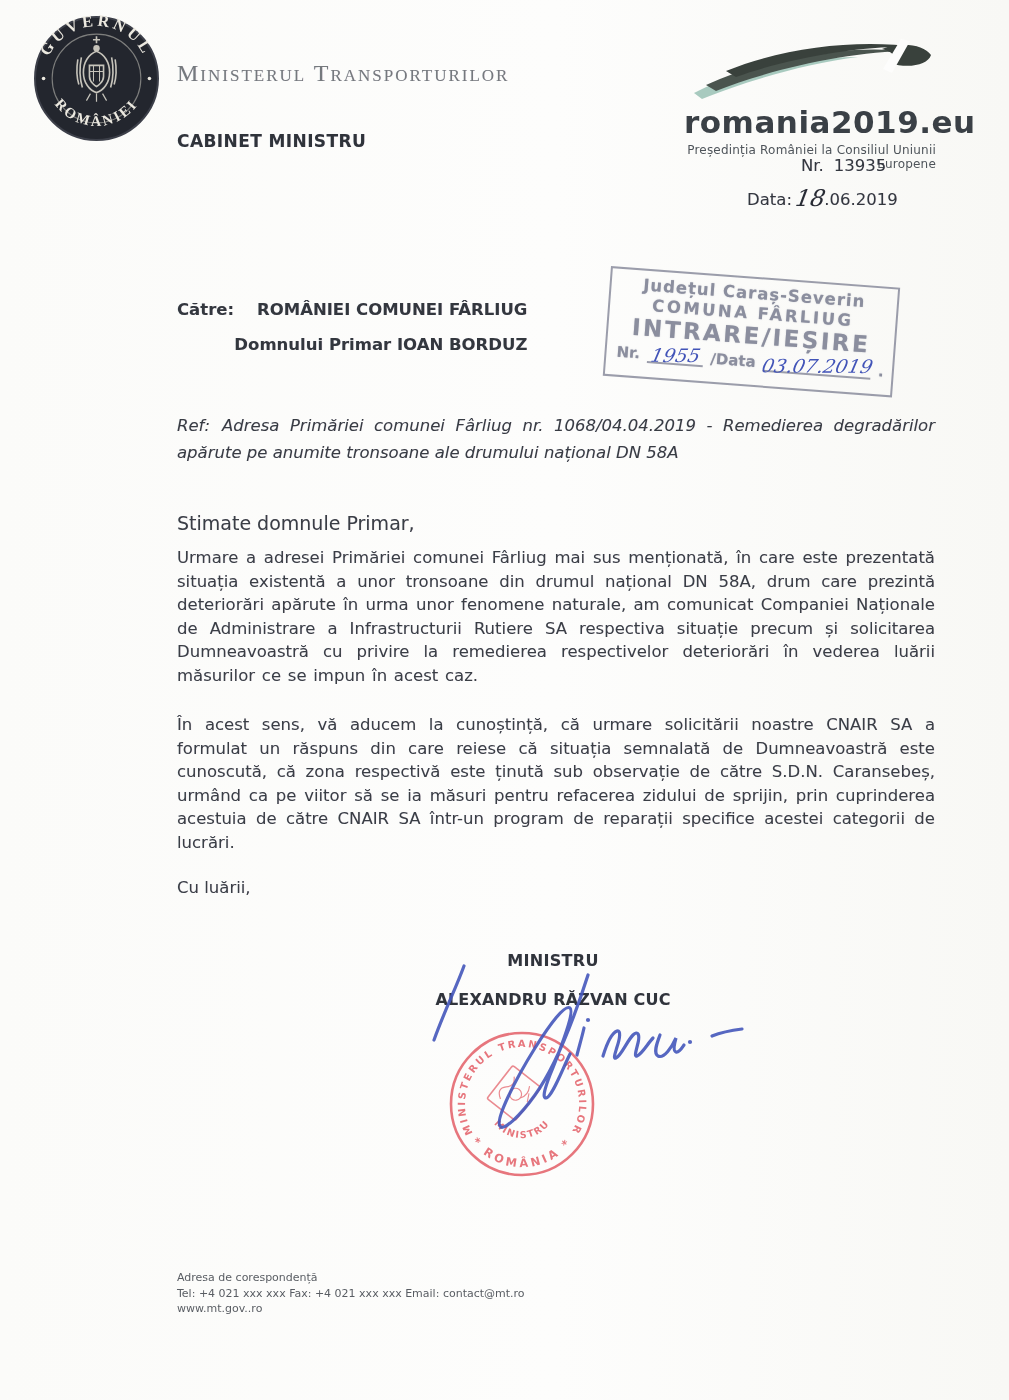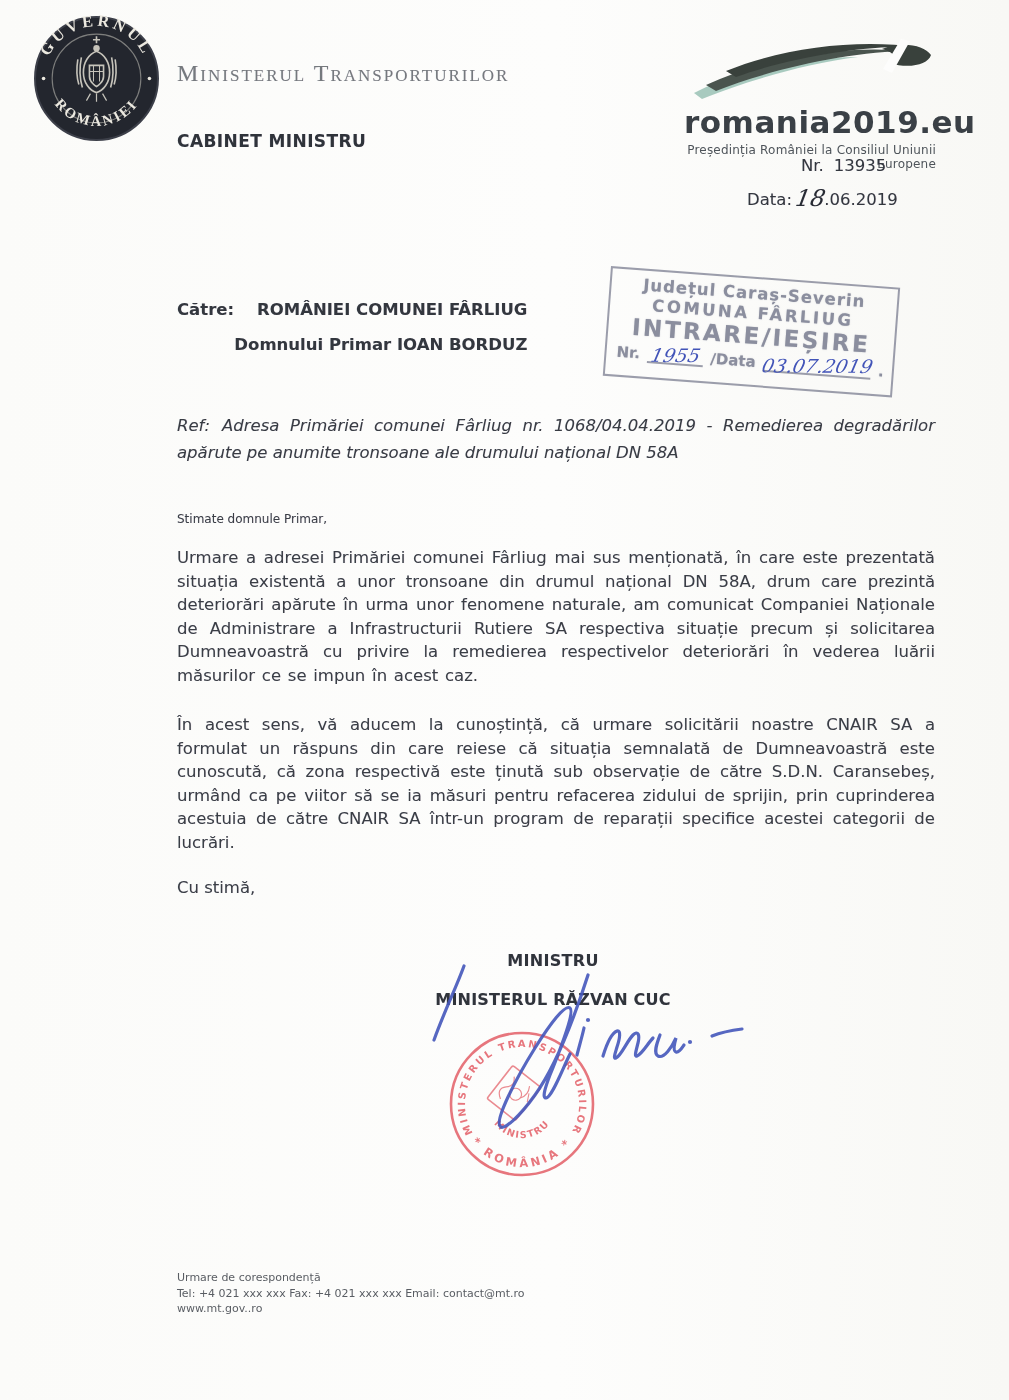--- a/index.html
+++ b/index.html
@@ -53,21 +53,21 @@
   
   .doc-text{text-shadow:0.4px 0 0 rgba(150,60,150,.12), -0.4px 0 0 rgba(60,130,160,.10);}
   .recipient{left:177px;top:300px;font-size:16.5px;font-weight:bold;color:#33373e;}
   .recipient .row1 .lbl{display:inline-block;width:80px;}
   .recipient .row2{margin-top:16px;text-align:right;}
   .reference{
     left:177px;top:412px;width:758px;font-size:16.5px;font-style:italic;
     color:#383c43;text-align:justify;line-height:27px;margin:0;
   }
   .reference .ref-label{margin-right:12px;}
-  .salutation{left:177px;top:512px;font-size:12px;}
+  .salutation{left:177px;top:512px;font-size:19px;}
   .para{width:758px;font-size:16.5px;line-height:23.6px;text-align:justify;color:#3a3e45;margin:0;word-spacing:1.5px;}
   .para1{left:177px;top:546px;}
   .para2{left:177px;top:713px;}
   .closing{left:177px;top:878px;font-size:16.5px;}
   .sig-block{left:428px;top:951px;width:250px;text-align:center;font-weight:bold;color:#30343b;}
   .sig-title{font-size:16px;letter-spacing:.3px;}
   .sig-name{font-size:16px;margin-top:20px;letter-spacing:.2px;}
   
   .round-stamp{left:430px;top:1012px;width:184px;height:184px;opacity:.88;}
   .signature-svg{left:400px;top:930px;width:430px;height:230px;z-index:5;}
@@ -156,25 +156,25 @@
     <div class="row2">Domnului Primar IOAN BORDUZ</div>
   </div>
 
   <p class="abs reference doc-text">
     <span class="ref-label">Ref:</span><span>Adresa Primăriei comunei Fârliug nr. 1068/04.04.2019 - Remedierea degradărilor apărute pe anumite tronsoane ale drumului național DN 58A</span>
   </p>
 
   <div class="abs salutation doc-text">Stimate domnule Primar,</div>
   <p class="abs para para1 doc-text">Urmare a adresei Primăriei comunei Fârliug mai sus menționată, în care este prezentată situația existentă a unor tronsoane din drumul național DN 58A, drum care prezintă deteriorări apărute în urma unor fenomene naturale, am comunicat Companiei Naționale de Administrare a Infrastructurii Rutiere SA respectiva situație precum și solicitarea Dumneavoastră cu privire la remedierea respectivelor deteriorări în vederea luării măsurilor ce se impun în acest caz.</p>
   <p class="abs para para2 doc-text">În acest sens, vă aducem la cunoștință, că urmare solicitării noastre CNAIR SA a formulat un răspuns din care reiese că situația semnalată de Dumneavoastră este cunoscută, că zona respectivă este ținută sub observație de către S.D.N. Caransebeș, urmând ca pe viitor să se ia măsuri pentru refacerea zidului de sprijin, prin cuprinderea acestuia de către CNAIR SA într-un program de reparații specifice acestei categorii de lucrări.</p>
-  <div class="abs closing doc-text">Cu stimă,</div>
+  <div class="abs closing doc-text">Cu luării,</div>
 
   <div class="abs sig-block doc-text">
     <div class="sig-title">MINISTRU</div>
-    <div class="sig-name">MINISTERUL RĂZVAN CUC</div>
+    <div class="sig-name">ALEXANDRU RĂZVAN CUC</div>
   </div>
 
   <svg class="abs round-stamp" viewBox="0 0 184 184">
     <circle cx="92" cy="92" r="71" fill="none" stroke="#e4646c" stroke-width="2.6"></circle>
     <defs>
       <path id="rsTop" d="M 42.6,120.5 A 57,57 0 1 1 141.4,120.5" fill="none"></path>
       <path id="rsBot" d="M 37.4,123.5 A 63,63 0 0 0 146.6,123.5" fill="none"></path>
       <path id="rsIn" d="M 61.2,106.4 A 34,34 0 0 0 122.8,106.4" fill="none"></path>
     </defs>
     <text font-family="DejaVu Sans, sans-serif" font-size="10" font-weight="bold" fill="#e4646c" letter-spacing="2.2">
@@ -203,18 +203,18 @@
       <path d="M260,105 C257,113 253,123 258,126 C264,129 272,117 276,108 C274,115 273,121 276,122 C279,123 282,118 284,115"></path>
       <path d="M312,106 C322,102 334,100 342,99"></path>
     </g>
     <g fill="#4557bb" opacity=".9">
       <circle cx="188" cy="90" r="2.1"></circle>
       <circle cx="290" cy="112" r="2.1"></circle>
     </g>
   </svg>
 
   <div class="abs footer">
-    <div>Urmare de corespondență</div>
+    <div>Adresa de corespondență</div>
     <div>Tel: +4 021 xxx xxx Fax: +4 021 xxx xxx Email: contact@mt.ro</div>
     <div>www.mt.gov..ro</div>
   </div>
 
 </div>
 
 </body></html>

